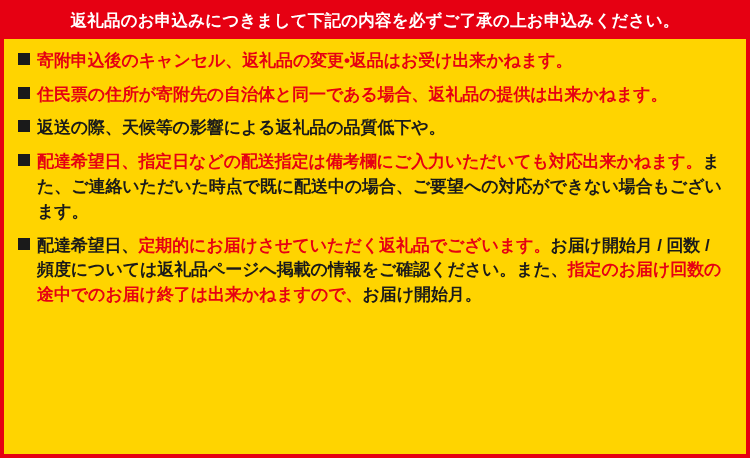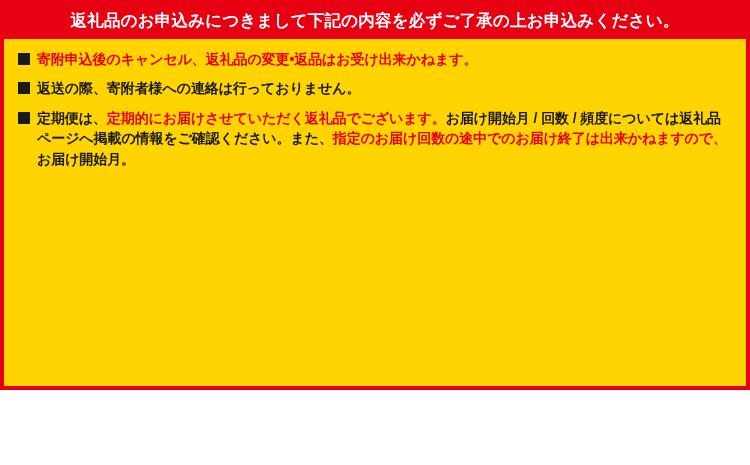--- a/index.html
+++ b/index.html
@@ -8,21 +8,21 @@
   }
   body {
     width: 750px;
     height: 465px;
     background: #ffffff;
     font-family: "Liberation Sans", sans-serif;
     overflow: hidden;
   }
   .notice {
     width: 750px;
-    height: 390px;
+    height: 458px;
     box-sizing: border-box;
     background: #ffd400;
     border: 4px solid #e60012;
     display: flex;
     flex-direction: column;
   }
   .notice-header {
     background: #e60012;
     color: #ffffff;
     font-size: 16.5px;
@@ -43,21 +43,21 @@
     margin-bottom: 9px;
   }
   .bullet {
     width: 12px;
     height: 12px;
     background: #1a1a1a;
     margin: 4px 7px 0 0;
     flex: 0 0 auto;
   }
   .item-text {
-    font-size: 14px;
+    font-size: 17px;
     font-weight: bold;
     line-height: 1.46;
     color: #1a1a1a;
     letter-spacing: -0.1px;
   }
   .item-text .hl {
     color: #e60012;
   }
 </style>
 </head>
@@ -65,28 +65,36 @@
 
 <div class="notice">
   <div class="notice-header">返礼品のお申込みにつきまして下記の内容を必ずご了承の上お申込みください。</div>
   <div class="notice-body">
 
     <div class="item">
       <span class="bullet"></span>
       <span class="item-text"><span class="hl">寄附申込後のキャンセル、返礼品の変更•返品はお受け出来かねます。</span></span>
     </div>
 
+    <div class="item">
+      <span class="bullet"></span>
+      <span class="item-text"><span class="hl">住民票の住所が寄附先の自治体と同一である場合、返礼品の提供は出来かねます。</span></span>
+    </div>
 
 
     <div class="item">
       <span class="bullet"></span>
-      <span class="item-text"><span>返送の際、寄附者様への連絡は行っておりません。</span></span>
+      <span class="item-text"><span>返送の際、天候等の影響による返礼品の品質低下や。</span></span>
     </div>
 
+    <div class="item">
+      <span class="bullet"></span>
+      <span class="item-text"><span class="hl">配達希望日、指定日などの配送指定は備考欄にご入力いただいても対応出来かねます。</span><span>また、ご連絡いただいた時点で既に配送中の場合、ご要望への対応ができない場合もございます。</span></span>
+    </div>
 
 
     <div class="item">
       <span class="bullet"></span>
-      <span class="item-text"><span>定期便は、</span><span class="hl">定期的にお届けさせていただく返礼品でございます。</span><span>お届け開始月 / 回数 / 頻度については返礼品ページへ掲載の情報をご確認ください。また、</span><span class="hl">指定のお届け回数の途中でのお届け終了は出来かねますので、</span><span>お届け開始月。</span></span>
+      <span class="item-text"><span>配達希望日、</span><span class="hl">定期的にお届けさせていただく返礼品でございます。</span><span>お届け開始月 / 回数 / 頻度については返礼品ページへ掲載の情報をご確認ください。また、</span><span class="hl">指定のお届け回数の途中でのお届け終了は出来かねますので、</span><span>お届け開始月。</span></span>
     </div>
 
   </div>
 </div>
 
 </body></html>

